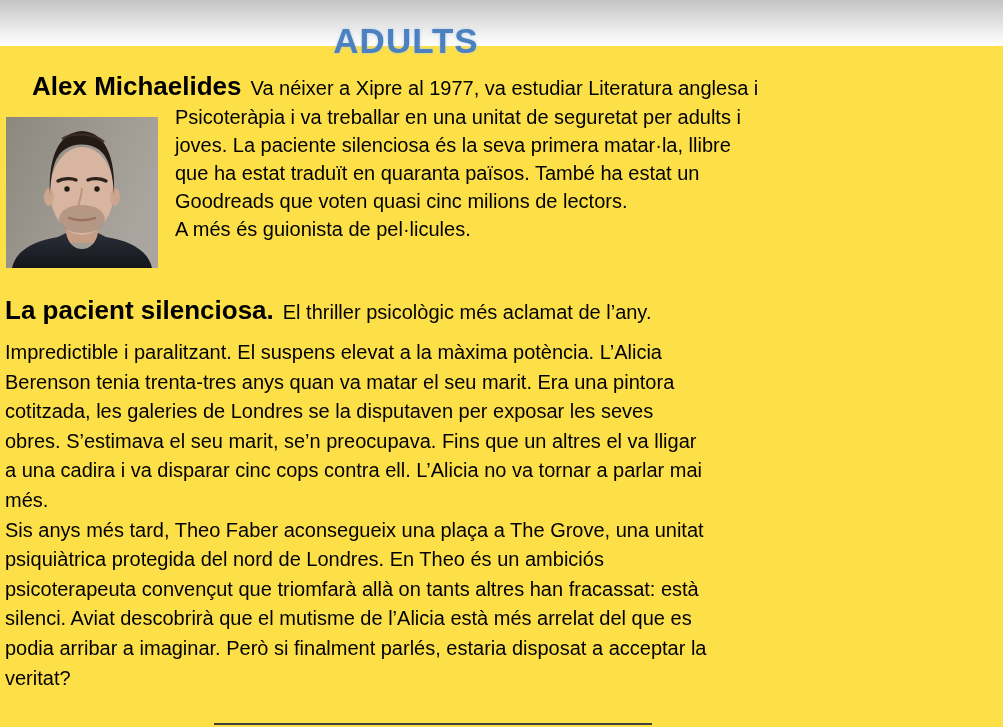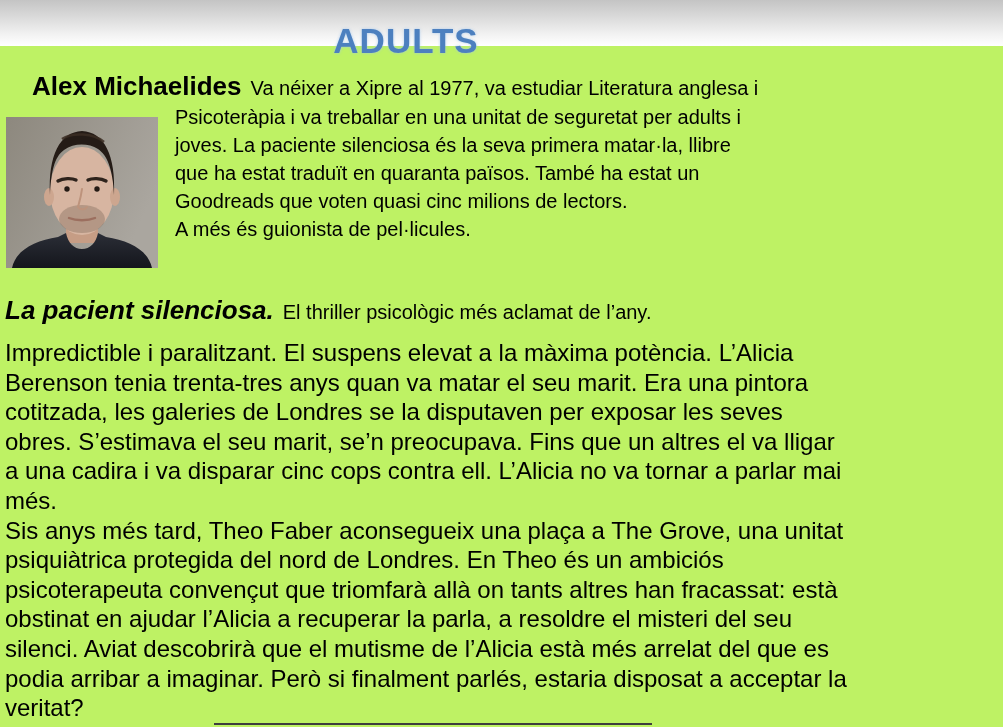--- a/index.html
+++ b/index.html
@@ -1,20 +1,20 @@
 <!DOCTYPE html>
 <html><head>
 <meta charset="utf-8">
 <style>
   html, body { margin: 0; padding: 0; background: #fff; }
   .page {
     position: relative;
     width: 1003px;
     height: 727px;
-    background: #bef264;
+    background: #fde047;
     overflow: hidden;
     font-family: "Liberation Sans", sans-serif;
     color: #000;
   }
   .top-band {
     position: absolute;
     top: 0; left: 0; right: 0;
     height: 46px;
     background: linear-gradient(to bottom, #c4c4c4 0%, #d9d9d9 35%, #f2f2f2 75%, #ffffff 100%);
   }
@@ -63,28 +63,27 @@
   .book-head {
     position: absolute;
     left: 5px;
     top: 295px;
     font-size: 20px;
     white-space: nowrap;
   }
   .book-head .book-title {
     font-size: 26px;
     font-weight: bold;
-    font-style: italic;
   }
   .book-head .book-tagline { margin-left: 9px; text-align: right; }
   .book-lines {
     position: absolute;
     left: 5px;
     top: 338px;
-    font-size: 24px;
+    font-size: 20px;
     line-height: 29.6px;
     white-space: nowrap;
   }
   .table-rule {
     position: absolute;
     left: 214px;
     top: 723px;
     width: 438px;
     height: 2px;
     background: #3e3e3e;
@@ -148,21 +147,20 @@
   <div class="book-lines">
     <div>Impredictible i paralitzant. El suspens elevat a la màxima potència. L’Alicia</div>
     <div>Berenson tenia trenta-tres anys quan va matar el seu marit. Era una pintora</div>
     <div>cotitzada, les galeries de Londres se la disputaven per exposar les seves</div>
     <div>obres. S’estimava el seu marit, se’n preocupava. Fins que un altres el va lligar</div>
     <div>a una cadira i va disparar cinc cops contra ell. L’Alicia no va tornar a parlar mai</div>
     <div>més.</div>
     <div>Sis anys més tard, Theo Faber aconsegueix una plaça a The Grove, una unitat</div>
     <div>psiquiàtrica protegida del nord de Londres. En Theo és un ambiciós</div>
     <div>psicoterapeuta convençut que triomfarà allà on tants altres han fracassat: està</div>
-    <div>obstinat en ajudar l’Alicia a recuperar la parla, a resoldre el misteri del seu</div>
     <div>silenci. Aviat descobrirà que el mutisme de l’Alicia està més arrelat del que es</div>
     <div>podia arribar a imaginar. Però si finalment parlés, estaria disposat a acceptar la</div>
     <div>veritat?</div>
   </div>
 
   <div class="table-rule"></div>
 
 </div>
 
 </body></html>

